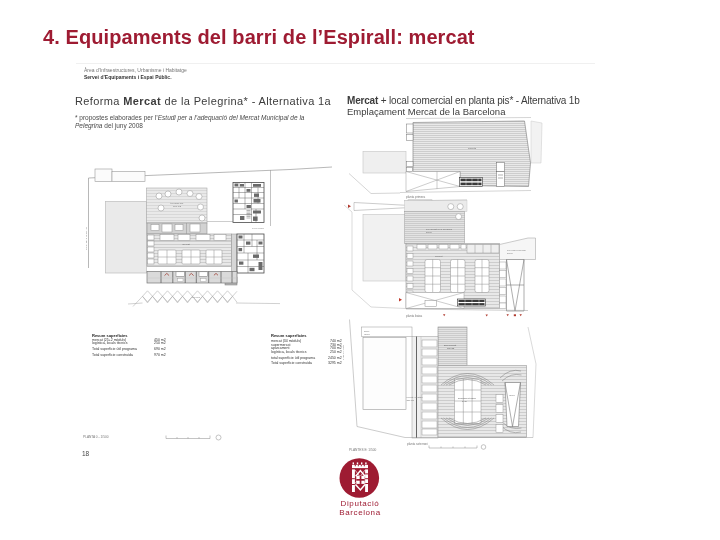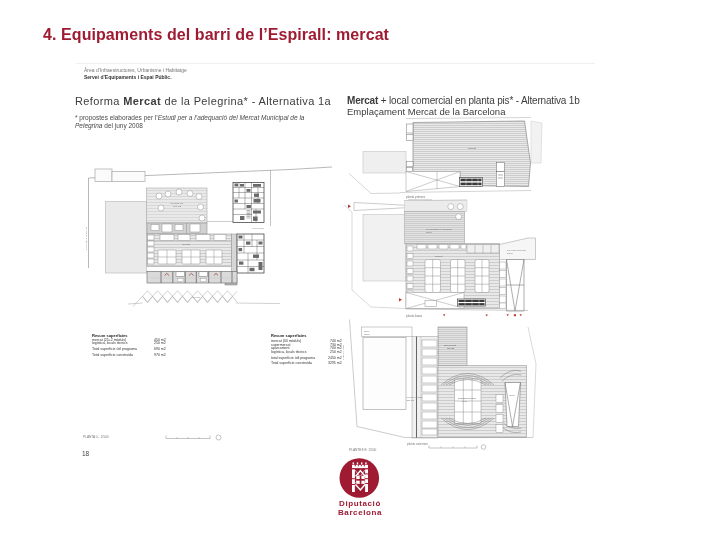--- a/index.html
+++ b/index.html
@@ -3,21 +3,21 @@
 <meta charset="utf-8">
 <style>
   html,body{margin:0;padding:0;}
   body{width:720px;height:540px;background:#ffffff;overflow:hidden;position:relative;
        font-family:"Liberation Sans", sans-serif;}
   .abs{position:absolute;}
 </style>
 </head>
 <body>
 
-<div class="abs" style="left:43px;top:26px;font-size:16px;font-weight:bold;color:#9e1b32;white-space:nowrap;letter-spacing:0.08px;">4. Equipaments del barri de l’Espirall: mercat</div>
+<div class="abs" style="left:43px;top:26px;font-size:20px;font-weight:bold;color:#9e1b32;white-space:nowrap;letter-spacing:0.08px;">4. Equipaments del barri de l’Espirall: mercat</div>
 
 <div class="abs" style="left:84px;top:67px;font-size:5px;color:#777;white-space:nowrap;">Àrea d’Infraestructures, Urbanisme i Habitatge</div>
 
 <div class="abs" style="left:84px;top:74px;font-size:5px;font-weight:bold;color:#333;white-space:nowrap;">Servei d’Equipaments i Espai Públic.</div>
 
 <div class="abs" style="left:75px;top:95px;font-size:11px;color:#3c3c3c;white-space:nowrap;letter-spacing:0.38px;">Reforma <b>Mercat</b> de la Pelegrina* - Alternativa 1a</div>
 
 <div class="abs" style="left:75px;top:114px;font-size:6.5px;color:#4a4a4a;width:232px;line-height:8px;">* propostes elaborades per l’<i>Estudi per a l’adequació del Mercat Municipal de la Pelegrina</i> del juny 2008</div>
 
 <div class="abs" style="left:347px;top:95px;font-size:10px;color:#3c3c3c;white-space:nowrap;letter-spacing:-0.18px;"><b>Mercat</b> + local comercial en planta pis* - Alternativa 1b</div>
@@ -611,13 +611,13 @@
 <rect x="359.7" y="475.8" width="1.7" height="8.1" fill="#9e1b32"></rect>
 <rect x="356.3" y="479" width="8.4" height="1.7" fill="#9e1b32"></rect>
     </g>
 
 <polyline points="355.5,484.6 360.4,489.9 365,484.4" fill="none" stroke="#ffffff" stroke-width="1.5"></polyline>
 
 </svg>
 
 <div class="abs" style="left:82px;top:450px;font-size:6.5px;color:#444;">18</div>
 
-<div class="abs" style="left:320px;top:500px;width:80px;text-align:center;font-size:8px;font-weight:bold;color:#9e1b32;letter-spacing:0.6px;line-height:8.7px;">Diputació<br>Barcelona</div>
+<div class="abs" style="left:320px;top:500px;width:80px;text-align:center;font-size:8px;font-weight:normal;color:#9e1b32;letter-spacing:0.6px;line-height:8.7px;">Diputació<br>Barcelona</div>
 
 </body></html>

